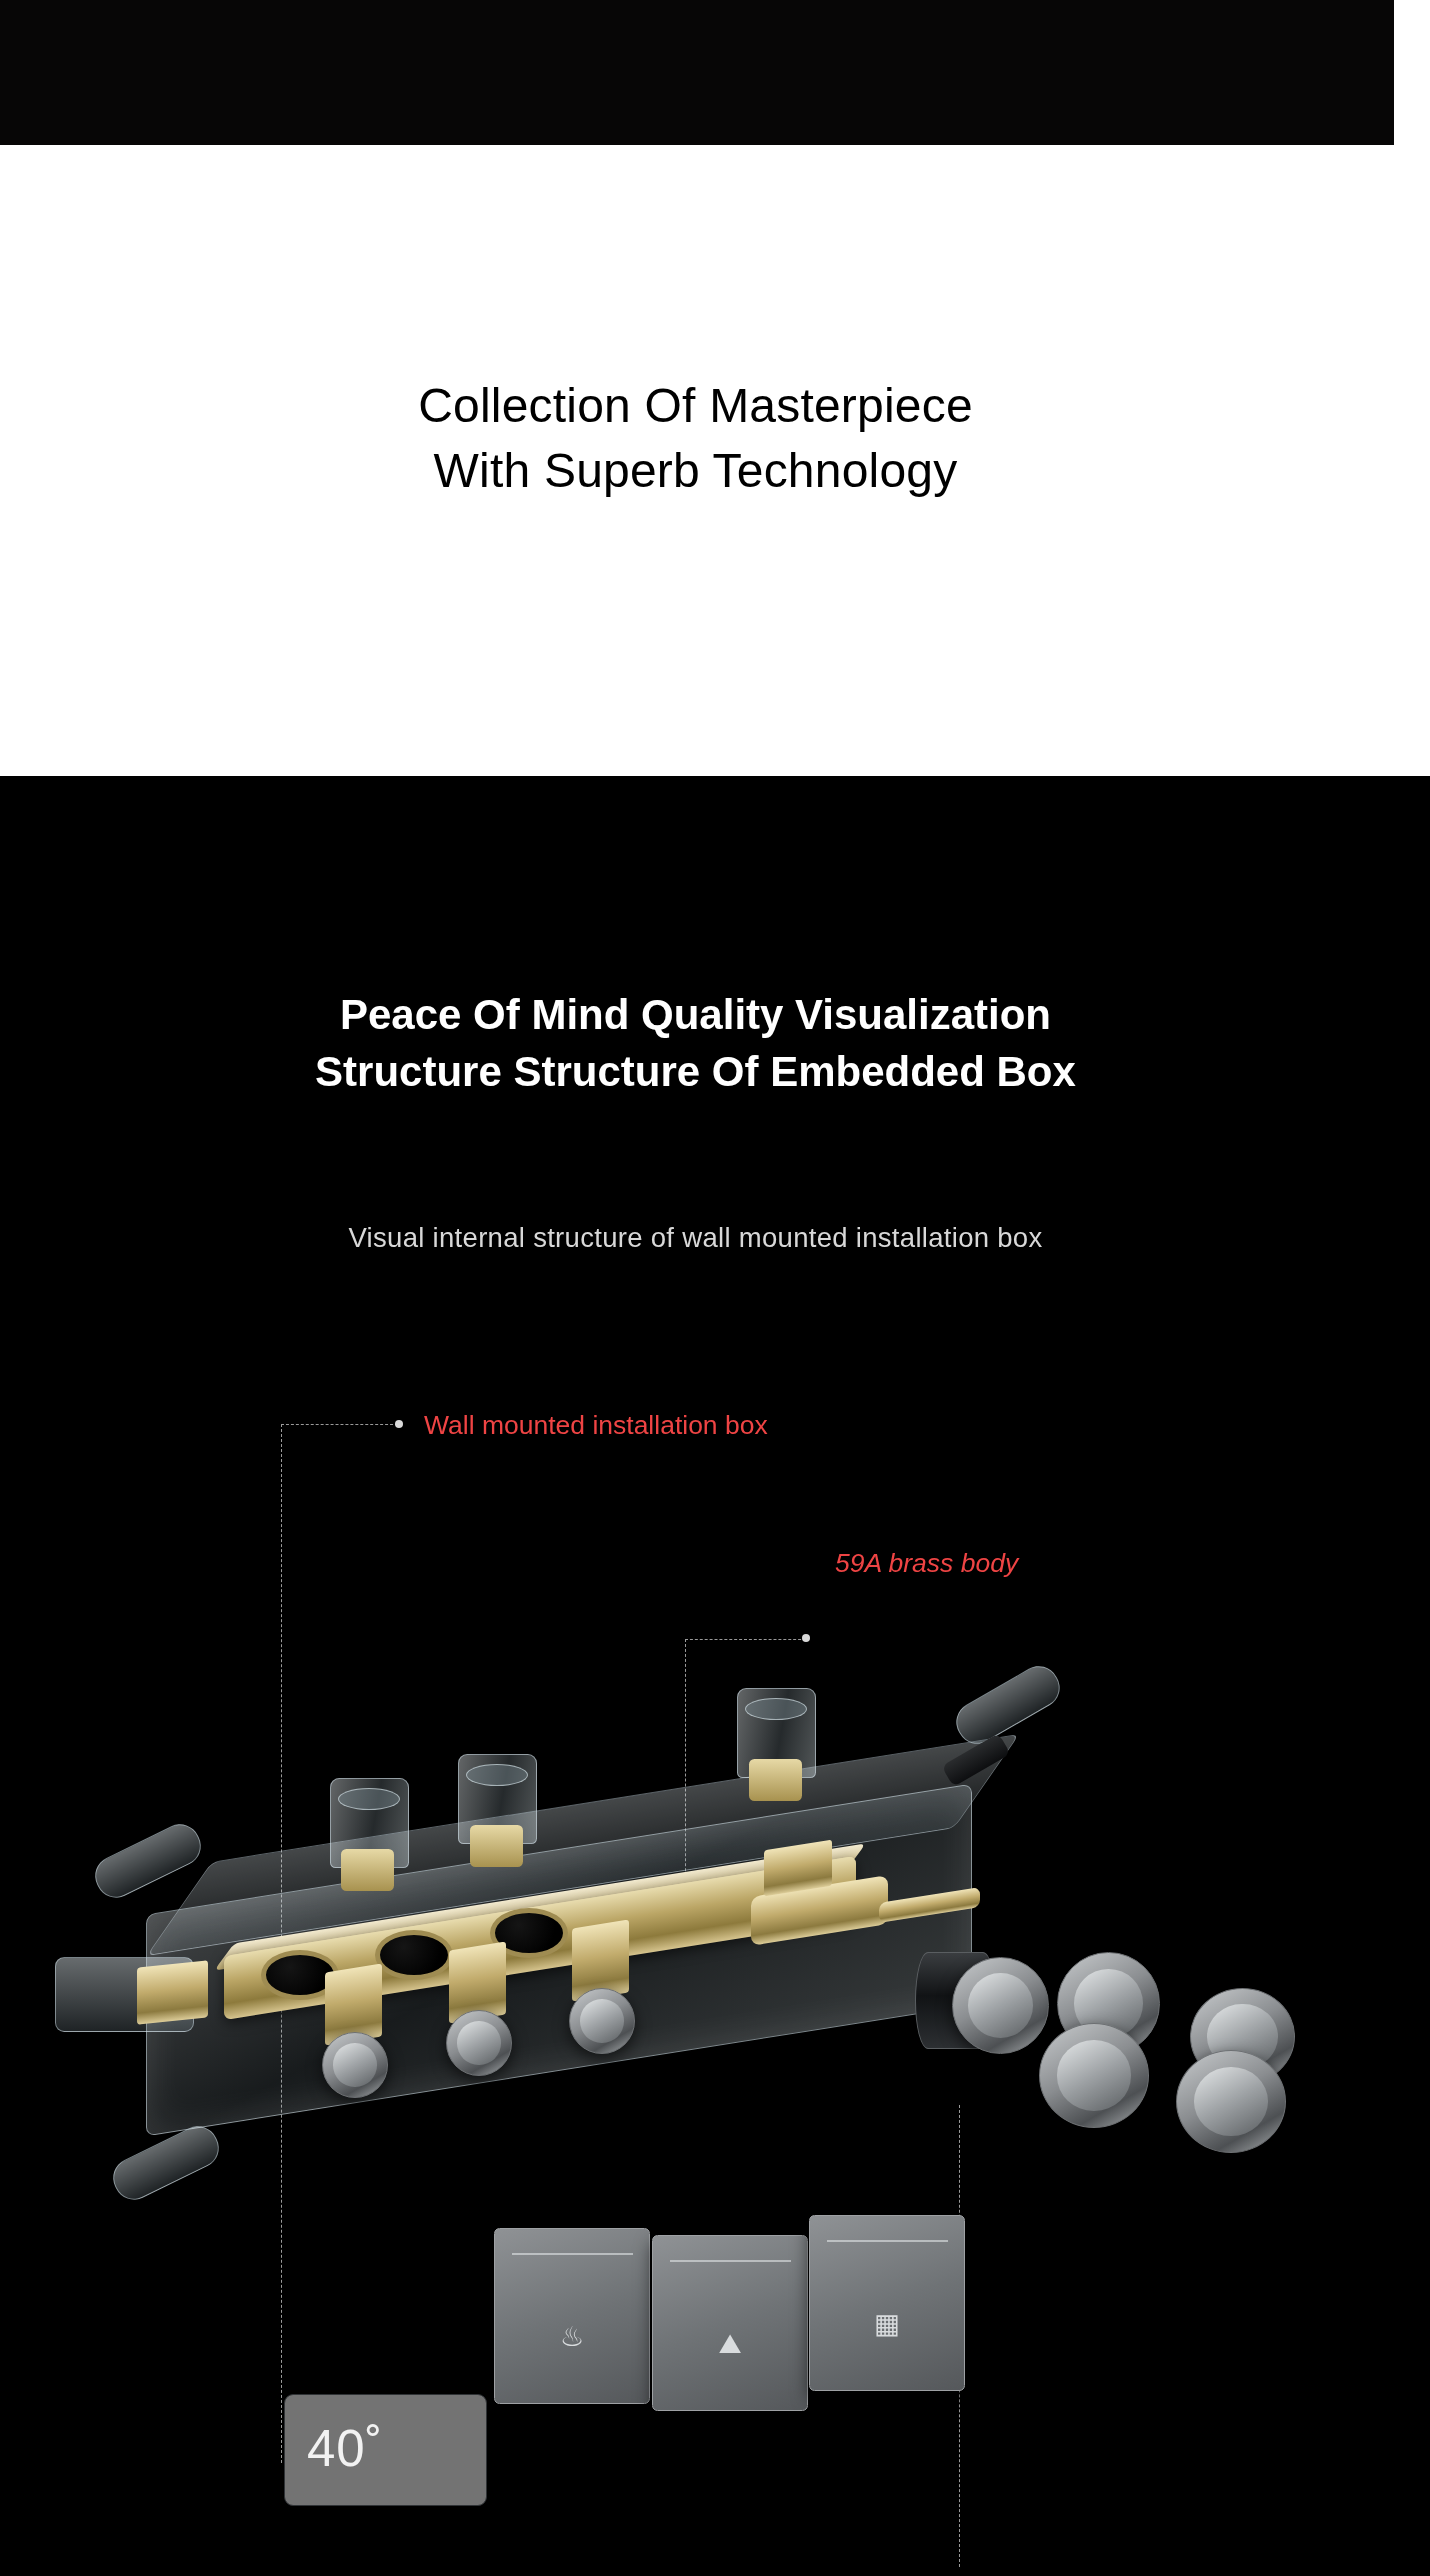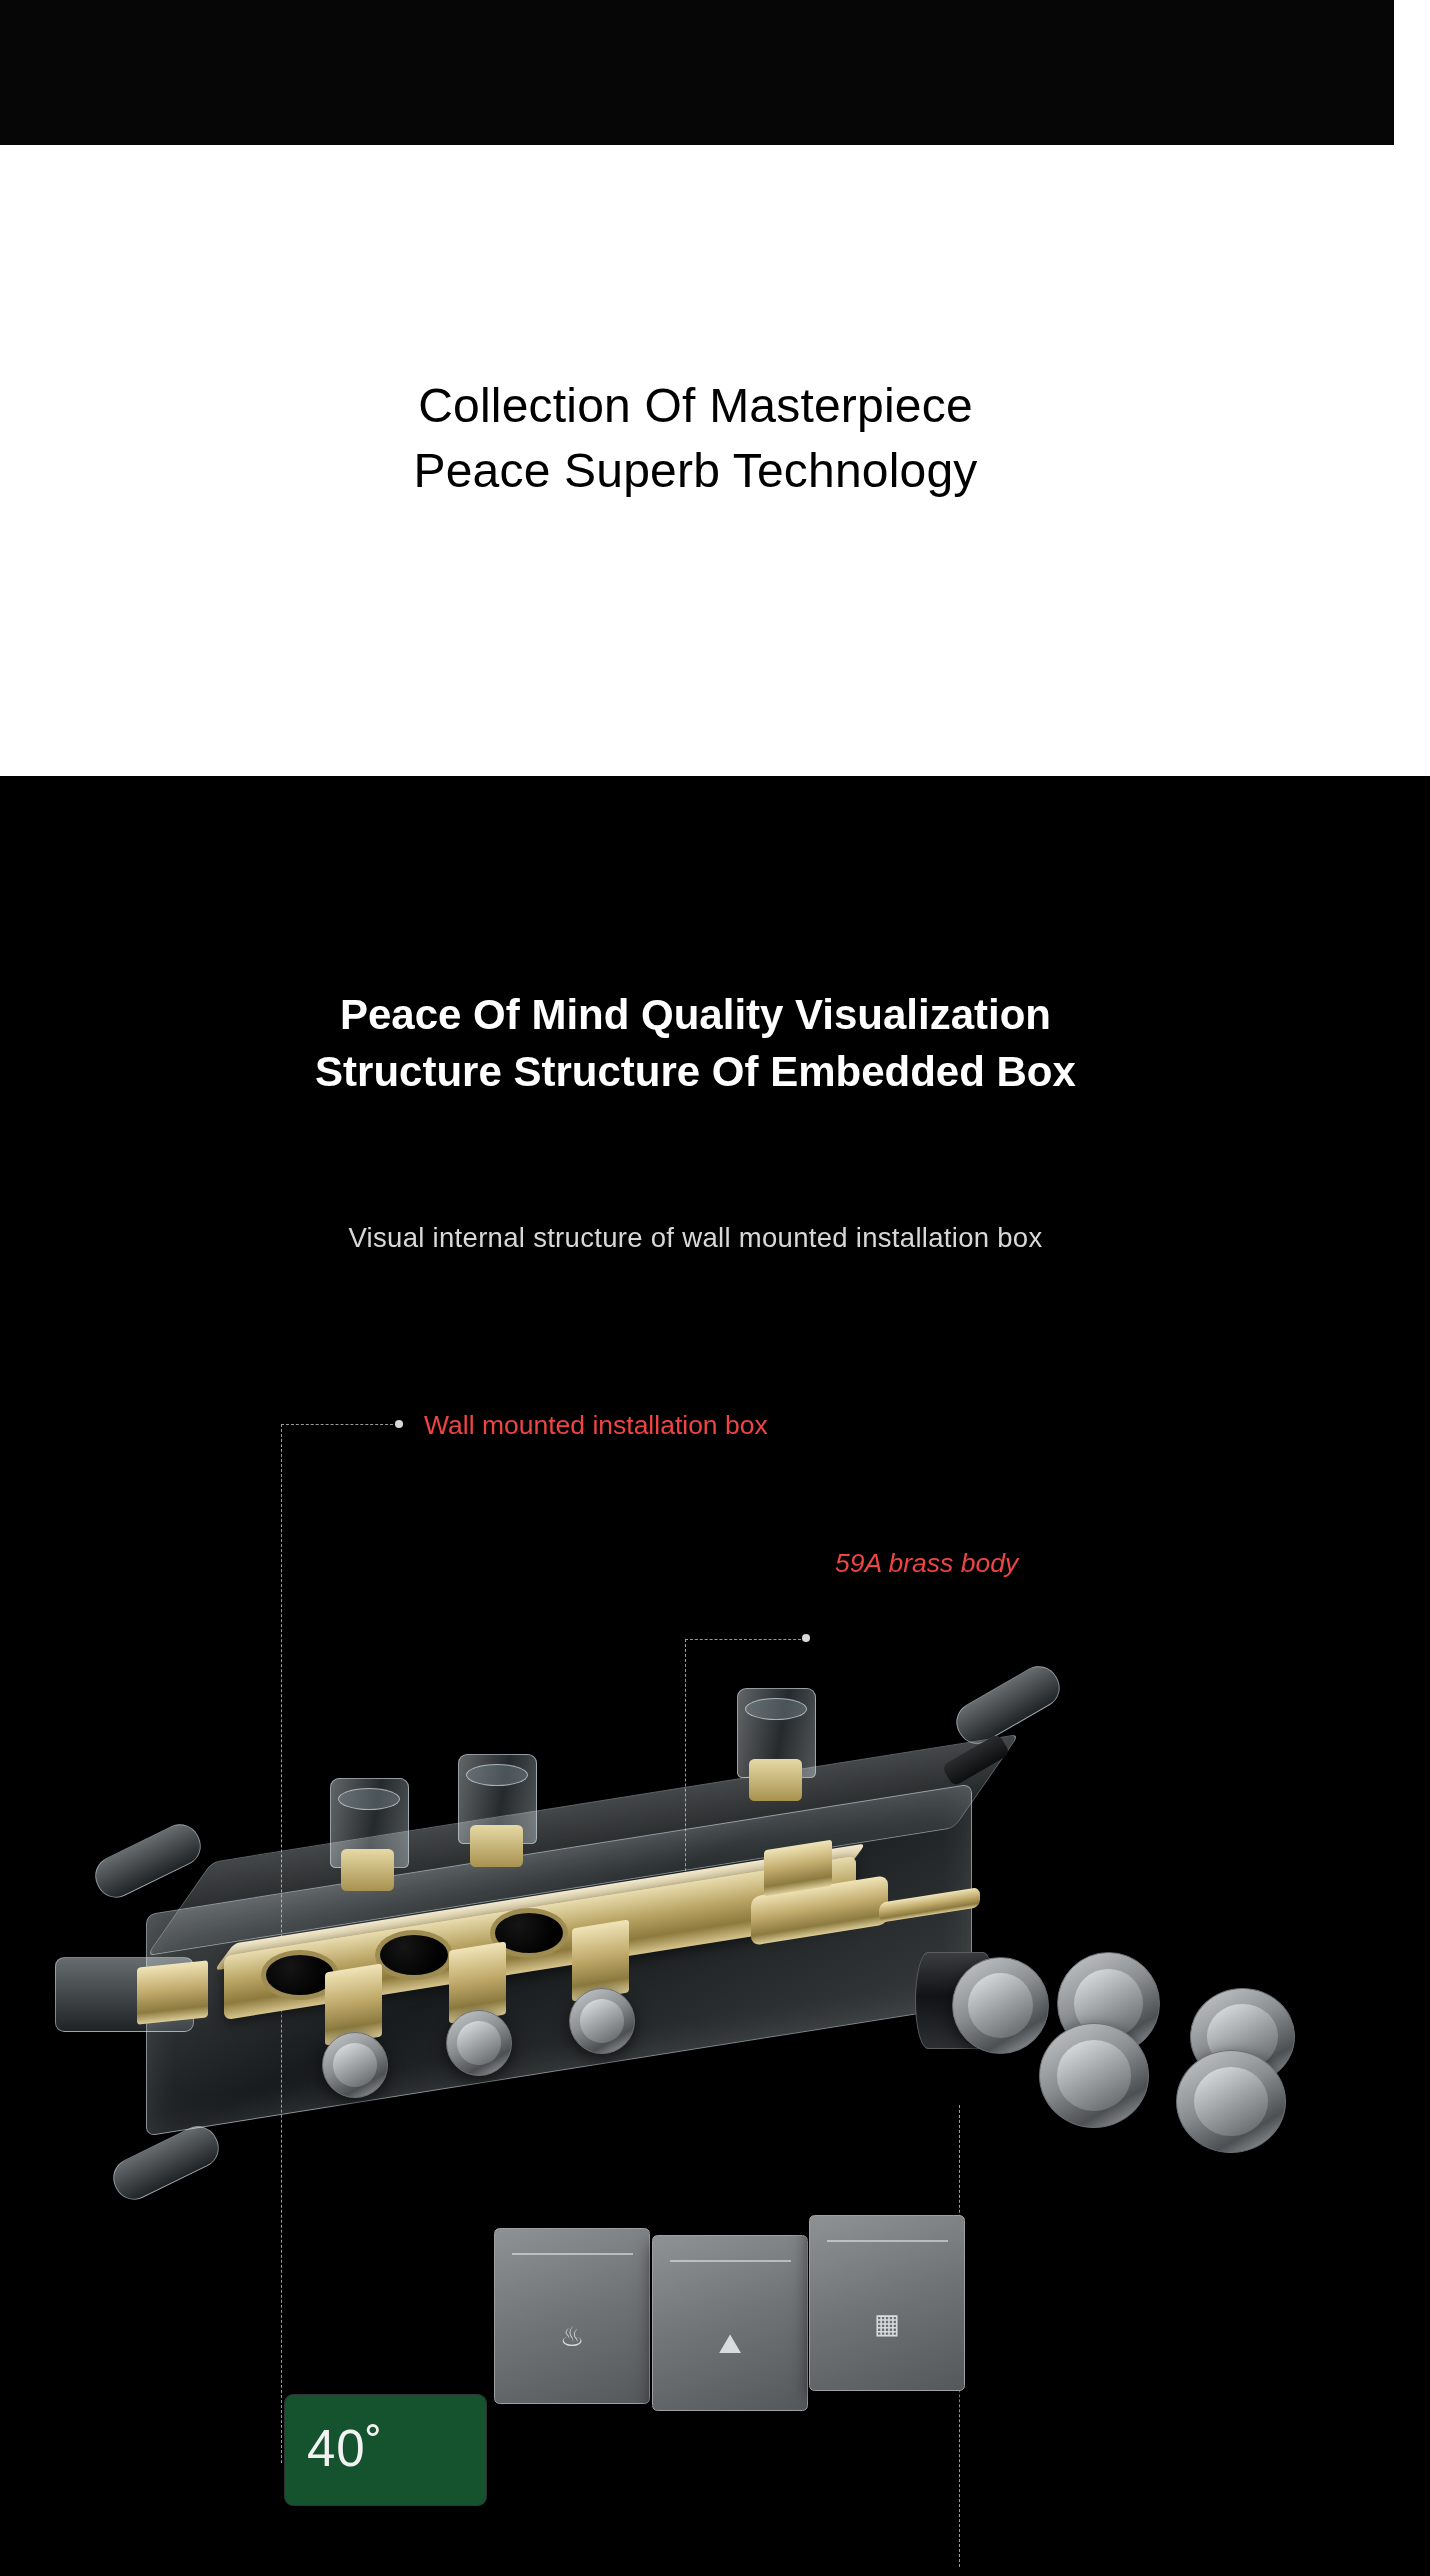--- a/index.html
+++ b/index.html
@@ -286,21 +286,21 @@
     background: rgba(235,238,240,0.55);
   }
 
   
   .display {
     position: absolute;
     left: 284px;
     top: 728px;
     width: 201px;
     height: 110px;
-    background: #14532d;
+    background: #737373;
     border: 1.8px solid #303336;
     border-radius: 9.2px;
   }
   .display .temp {
     position: absolute;
     left: 22px;
     top: 24px;
     font-size: 51px;
     color: #f2f2f2;
     font-weight: 400;
@@ -322,21 +322,21 @@
 </style>
 </head>
 <body>
 
 <div class="top-band"></div>
 <div class="top-band-right"></div>
 
 <div class="white-block">
   <div class="headline">
     <span class="ln">Collection Of Masterpiece</span>
-    <span class="ln">Peace Superb Technology</span>
+    <span class="ln">With Superb Technology</span>
   </div>
 </div>
 
 <div class="black-block">
   <div class="sub-headline">
     <span class="ln">Peace Of Mind Quality Visualization</span>
     <span class="ln">Structure Structure Of Embedded Box</span>
   </div>
   <div class="caption">Visual internal structure of wall mounted installation box</div>
 </div>

